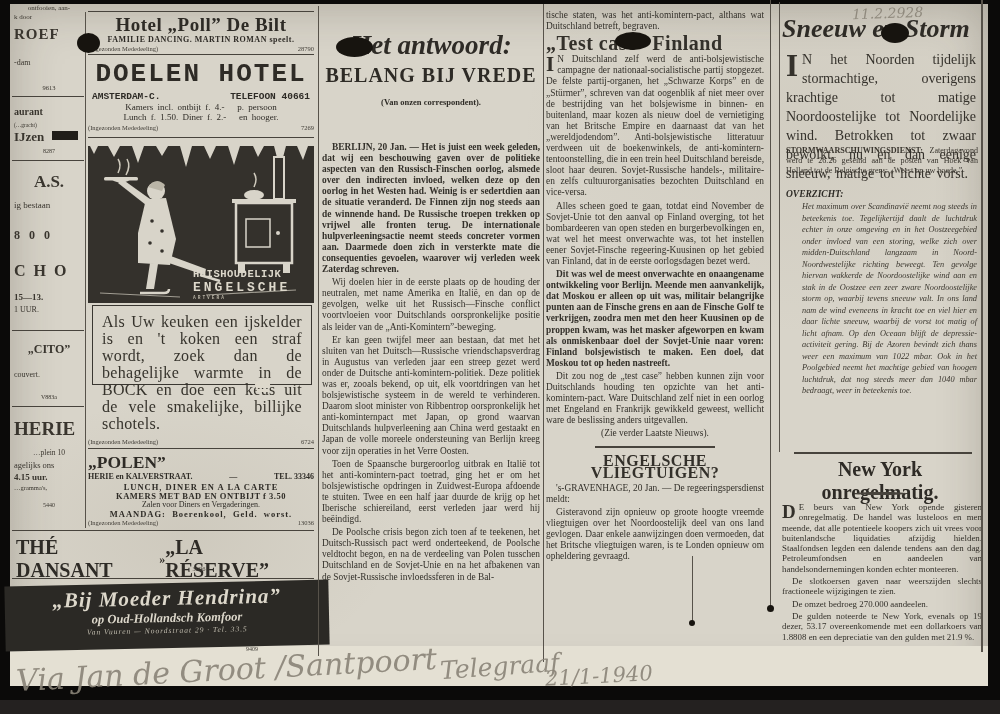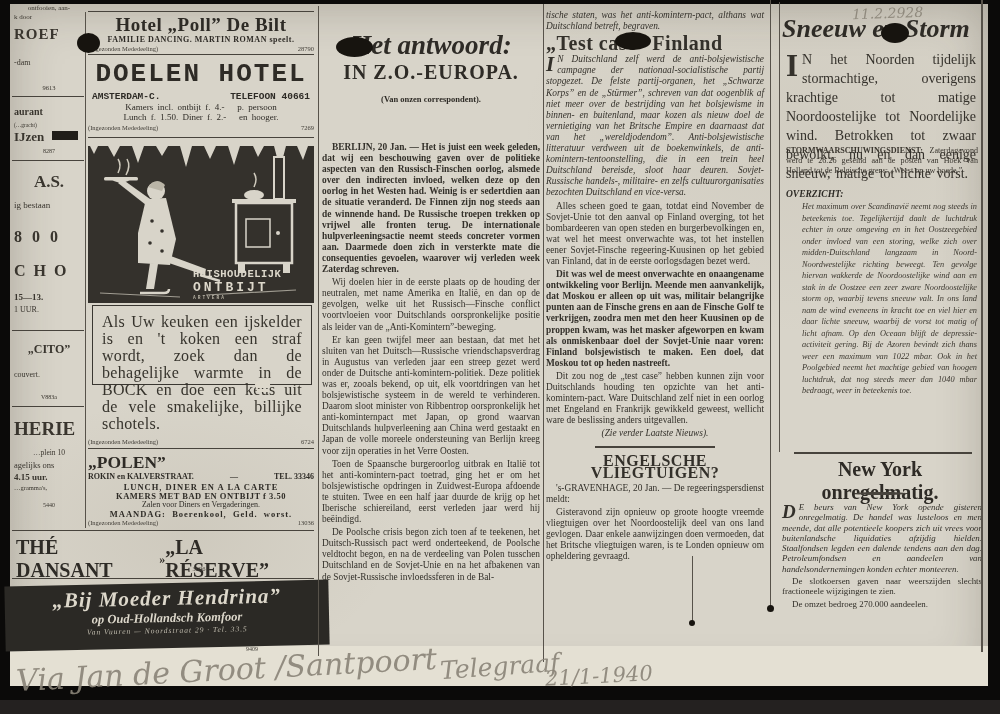--- a/index.html
+++ b/index.html
@@ -23,21 +23,21 @@
   .right { text-align:center; }
   .just { text-align:justify; }
   .pre { white-space:pre; }
   .ls { position:absolute; left:14px; width:70px; color:#39352e; }
   .credit { display:flex; justify-content:space-between; font-size:6.5px; color:#44403a; }
   .flow p { margin:0 0 2px 0; text-indent:10px; }
   .flow { font-size:9.4px; line-height:11.1px; text-align:justify; color:#33302a; }
   .dc3 { float:left; font-weight:bold; font-size:21px; line-height:19px; margin:1px 3px 0 0; }
   .dcw { float:left; font-weight:bold; font-size:31px; line-height:29px; margin:1px 4px 0 0; }
   .dcs { float:left; font-weight:bold; font-size:19px; line-height:17px; margin:1px 3px 0 0; }
-  .noindent { text-indent:0 !important;font-style:italic; }
+  .noindent { text-indent:0 !important; }
   .sep-rule { width:120px; height:2px; background:#47433c; margin:7px auto 7px auto; }
   .hand { position:absolute; color:#8a8478; font-style:italic; font-family:"DejaVu Serif", serif; opacity:0.9; }
   .banner { position:absolute; background:#2f2d28; border-radius:5px; color:#ddd8cb; }
   .capbox { position:absolute; border:1.5px solid #3a3731; font-size:16px; line-height:17px;
             letter-spacing:0.3px; word-spacing:1.5px; padding:7px 9px; text-align:justify; color:#36332c; }
 </style>
 </head>
 <body>
 
 <div class="stage">
@@ -51,21 +51,21 @@
   <div class="ls right" style="top:84px; font-size:6.5px;">9613</div>
   <div class="hrule" style="left:12px; top:96px; width:72px;"></div>
   <div class="ls b" style="top:106px; font-size:10px;">aurant</div>
   <div class="ls" style="top:122px; font-size:5.5px;">(…gracht)</div>
   <div class="ls b" style="top:129px; font-size:13px;">IJzen</div>
   <div class="abs" style="left:52px; top:131px; width:26px; height:9px; background:#211e19;"></div>
   <div class="ls right" style="top:148px; font-size:6px;">8287</div>
   <div class="hrule" style="left:12px; top:160px; width:72px;"></div>
   <div class="ls b right" style="top:172px; font-size:17px;">A.S.</div>
   <div class="ls" style="top:200px; font-size:9px;">ig bestaan</div>
-  <div class="ls b" style="top:228px; font-size:16px; letter-spacing:3px;">8 0 0</div>
+  <div class="ls b" style="top:228px; font-size:12px; letter-spacing:3px;">8 0 0</div>
   <div class="ls b" style="top:262px; font-size:16px; letter-spacing:2px;">C H O</div>
   <div class="ls b" style="top:292px; font-size:9px;">15—13.</div>
   <div class="ls" style="top:305px; font-size:8px;">1 UUR.</div>
   <div class="hrule" style="left:12px; top:330px; width:72px;"></div>
   <div class="ls b right" style="top:342px; font-size:12px;">„CITO”</div>
   <div class="ls" style="top:370px; font-size:8px;">couvert.</div>
   <div class="ls right" style="top:394px; font-size:6px;">V883a</div>
   <div class="hrule" style="left:12px; top:406px; width:72px;"></div>
   <div class="ls b" style="top:418px; font-size:19px;">HERIE</div>
   <div class="ls right" style="top:448px; font-size:7.5px;">…plein 10</div>
@@ -120,39 +120,39 @@
     <rect x="150" y="120" width="7" height="10" fill="#d8d4c9"></rect>
     <rect x="195" y="120" width="7" height="10" fill="#d8d4c9"></rect>
     <rect x="144" y="56" width="64" height="4" fill="#d8d4c9"></rect>
     <ellipse cx="166" cy="52" rx="10" ry="5" fill="#d8d4c9"></ellipse>
     <rect x="186" y="14" width="10" height="42" fill="#34312c" stroke="#d8d4c9" stroke-width="2"></rect>
     <path d="M166,44 q4,-8 0,-14" stroke="#cfcabd" stroke-width="1.5" fill="none"></path>
     <path d="M12,150 L92,154 M118,152 L208,147" stroke="#cfcabd" stroke-width="1.2" fill="none" opacity="0.7"></path>
   </svg>
   <div class="abs sans b" style="left:193px; top:268px; width:118px; color:#ddd8cb; text-align:left;">
     <div style="font-size:10.5px; letter-spacing:0.5px;">HUISHOUDELIJK</div>
-    <div style="font-size:13px; letter-spacing:3px;">ONTBIJT</div>
+    <div style="font-size:13px; letter-spacing:3px;">ENGELSCHE</div>
     <div style="font-size:4.5px; letter-spacing:2px; color:#b5b0a2;">ARTVERA</div>
   </div>
   <div class="capbox" style="left:92px; top:305px; width:200px; height:64px;">Als Uw keuken een ijskelder is en 't koken een straf wordt, zoek dan de behagelijke warmte in de BOCK en doe een keus uit de vele smakelijke, billijke schotels.</div>
   <svg class="abs" style="left:253px; top:379px;" width="20" height="15" viewBox="0 0 20 15">
     <path d="M3,9 q-3,-6 3,-7 q2,-3 6,-1 q6,-2 5,5 l-1,3 z" fill="#ddd8cb"></path>
     <rect x="4" y="10" width="12" height="3" fill="#ddd8cb"></rect>
   </svg>
   <div class="abs credit" style="left:88px; top:438px; width:226px;">
     <span>(Ingezonden Mededeeling)</span>
     <span>6724</span>
   </div>
   <div class="hrule" style="left:88px; top:448px; width:226px;"></div>
 
   <div class="abs b" style="left:88px; top:452px; width:226px; font-size:17.5px; display:flex; justify-content:space-between;">
     <span>„POLEN”</span>
   </div>
   <div class="abs b" style="left:88px; top:472px; width:226px; font-size:8px; display:flex; justify-content:space-between;">
-    <span>ROKIN en KALVERSTRAAT.</span>
+    <span>HERIE en KALVERSTRAAT.</span>
     <span>—</span>
     <span>TEL. 33346</span>
   </div>
   <div class="abs b center" style="left:88px; top:482px; width:226px; font-size:8.5px; letter-spacing:1px;">LUNCH, DINER EN A LA CARTE</div>
   <div class="abs b center" style="left:88px; top:491px; width:226px; font-size:8.5px; letter-spacing:0.5px;">KAMERS MET BAD EN ONTBIJT f 3.50</div>
   <div class="abs center" style="left:88px; top:500px; width:226px; font-size:8px;">Zalen voor Diners en Vergaderingen.</div>
   <div class="abs b center pre" style="left:88px; top:509px; width:226px; font-size:8.5px; letter-spacing:1px;">MAANDAG:  Boerenkool,  Geld.  worst.</div>
   <div class="abs credit" style="left:88px; top:519px; width:226px;">
     <span>(Ingezonden Mededeeling)</span>
     <span>13036</span>
@@ -169,21 +169,21 @@
 
   <div class="abs" style="left:5px; top:583px; width:324px; height:62px; background:#2b2925; transform:rotate(-1.2deg); color:#ddd8cb; text-align:center; padding-top:3px;">
     <div class="b i" style="font-size:21px; letter-spacing:1px;">„Bij Moeder Hendrina”</div>
     <div class="b i" style="font-size:12.5px;">op Oud-Hollandsch Komfoor</div>
     <div class="i" style="font-size:7.5px; letter-spacing:1px; color:#c3beb0;">Van Vuuren  —  Noordstraat 29 · Tel. 33.5</div>
   </div>
   <div class="abs" style="left:246px; top:646px; font-size:6px; color:#44403a;">9409</div>
 
   <div class="abs center" style="left:322px; top:30px; width:218px;">
     <div class="b i" style="font-size:27px;">Het antwoord:</div>
-    <div class="b" style="font-size:20px; letter-spacing:1px;">IN Z.O.-EUROPA.</div>
+    <div class="b" style="font-size:20px; letter-spacing:1px; margin-top:3px;">BELANG BIJ VREDE</div>
     <div class="b" style="font-size:8.5px; margin-top:10px;">(Van onzen correspondent).</div>
   </div>
   <div class="abs flow" style="left:322px; top:142px; width:218px;">
     <p class="b">BERLIJN, 20 Jan. — Het is juist een week geleden, dat wij een beschouwing gaven over de politieke aspecten van den Russisch-Finschen oorlog, alsmede over den indirecten invloed, welken deze op den oorlog in het Westen had. Weinig is er sedertdien aan de situatie veranderd. De Finnen zijn nog steeds aan de winnende hand. De Russische troepen trekken op vrijwel alle fronten terug. De internationale hulpverleeningsactie neemt steeds concreter vormen aan. Daarmede doen zich in versterkte mate die consequenties gevoelen, waarover wij verleden week Zaterdag schreven.</p>
     <p>Wij doelen hier in de eerste plaats op de houding der neutralen, met name Amerika en Italië, en dan op de gevolgen, welke uit het Russisch—Finsche conflict voortvloeien voor Duitschlands oorspronkelijke positie als leider van de „Anti-Komintern”-beweging.</p>
     <p>Er kan geen twijfel meer aan bestaan, dat met het sluiten van het Duitsch—Russische vriendschapsverdrag in Augustus van verleden jaar een streep gezet werd onder de Duitsche anti-komintern-politiek. Deze politiek was er, zooals bekend, op uit, elk voortdringen van het bolsjewistische systeem in de wereld te verhinderen. Daarom sloot minister von Ribbentrop oorspronkelijk het anti-kominternpact met Japan, op grond waarvan Duitschlands hulpverleening aan China werd gestaakt en Japan de volle moreele ondersteuning van Berlijn kreeg voor zijn operaties in het Verre Oosten.</p>
     <p>Toen de Spaansche burgeroorlog uitbrak en Italië tot het anti-komintern-pact toetrad, ging het er om het bolsjewistische opdringen in Zuidwest-Europa afdoende te stuiten. Twee en een half jaar duurde de krijg op het Iberische schiereiland, eerst verleden jaar werd hij beëindigd.</p>
     <p>De Poolsche crisis begon zich toen af te teekenen, het Duitsch-Russisch pact werd onderteekend, de Poolsche veldtocht begon, en na de verdeeling van Polen tusschen Duitschland en de Sovjet-Unie en na het afbakenen van de Sovjet-Russische invloedssferen in de Bal-</p>
   </div>
 
@@ -217,20 +217,21 @@
   <div class="hrule" style="left:794px; top:452px; width:178px; height:2px;"></div>
 
   <div class="abs center" style="left:778px; top:458px; width:204px; font-size:20px; font-weight:600;">New York onregelmatig.</div>
   <div class="abs" style="left:854px; top:492px; width:54px; height:3px; background:#47433c; border-radius:50%;"></div>
   <div class="abs flow" style="left:782px; top:502px; width:200px; font-size:8.9px; line-height:10.3px;">
     <p class="noindent">
       <span class="dcs">D</span><span>E beurs van New York opende gisteren onregelmatig. De handel was lusteloos en men meende, dat alle potentieele koopers zich uit vrees voor buitenlandsche liquidaties afzijdig hielden. Staalfondsen legden een dalende tendens aan den dag. Petroleumfondsen en aandeelen van handelsondernemingen konden echter monteeren.</span>
     </p>
     <p>De slotkoersen gaven naar weerszijden slechts fractioneele wijzigingen te zien.</p>
     <p>De omzet bedroeg 270.000 aandeelen.</p>
+    <p>De gulden noteerde te New York, evenals op 19 dezer, 53.17 overeenkomende met een dollarkoers van 1.8808 en een depreciatie van den gulden met 21.9 %.</p>
   </div>
 
   <div class="vrule" style="left:85px; top:12px; height:516px;"></div>
   <div class="vrule" style="left:318px; top:6px; height:650px;"></div>
   <div class="vrule" style="left:543px; top:4px; height:658px;"></div>
   <div class="vrule" style="left:692px; top:556px; height:66px;"></div>
   <div class="blob" style="left:689px; top:620px; width:6px; height:6px;"></div>
   <div class="vrule" style="left:770px; top:0; height:608px;"></div>
   <div class="blob" style="left:767px; top:605px; width:7px; height:7px;"></div>
   <div class="vrule" style="left:779px; top:2px; height:450px;"></div>

